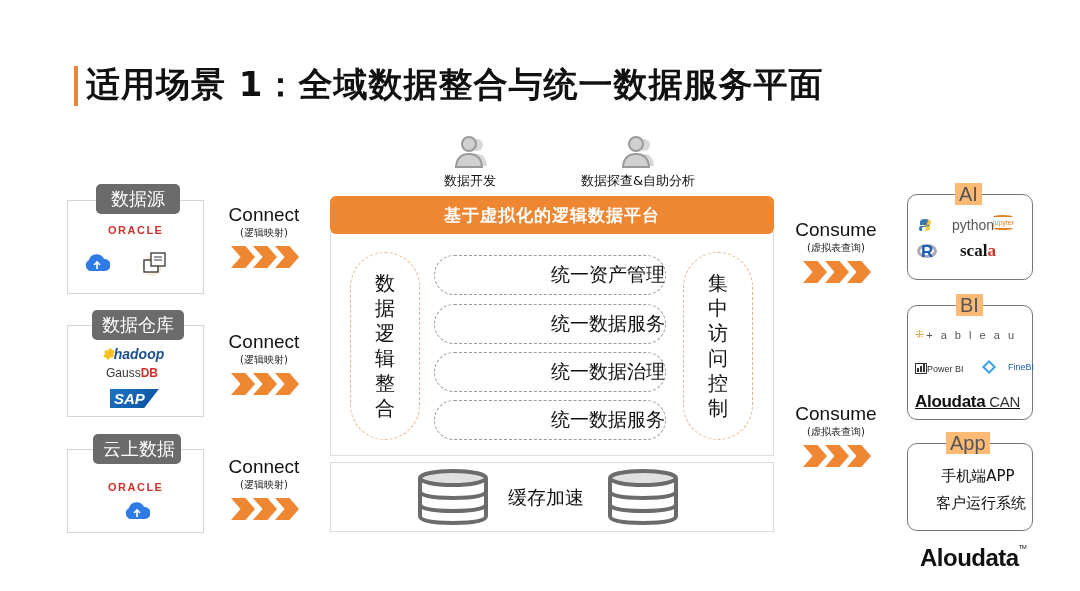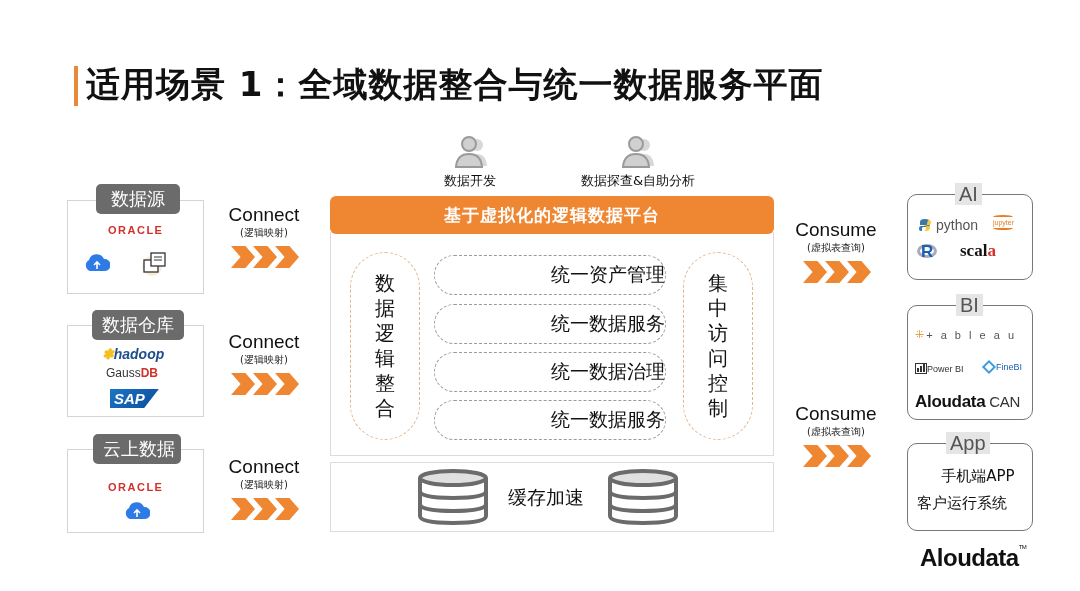--- a/index.html
+++ b/index.html
@@ -41,21 +41,21 @@
   .platform-body { left: 330px; top: 232px; width: 444px; height: 224px; border: 1px solid #dcdcdc; border-top: none; background: #fff; }
   .side-pill { border: 1.5px dashed #e3b48a; border-radius: 40px; display: flex; flex-direction: column; align-items: center; justify-content: center; }
   .side-pill span { font-size: 20px; line-height: 25px; color: #111; }
   .mid-pill { left: 434px; width: 232px; height: 40px; border: 1.5px dashed #9a9a9a; border-radius: 20px;
               text-align: right; line-height: 37px; font-size: 19px; color: #111; }
   .cache-box { left: 330px; top: 462px; width: 444px; height: 70px; border: 1px solid #dcdcdc; background: #fff; }
   .cache-label { left: 508px; top: 485px; font-size: 19px; color: #111; }
 
   
   .out-box { border: 1.5px solid #777; border-radius: 10px; background: #fff; }
-  .out-tag { background: #e5e5e5; color: #555; font-size: 20px; padding: 0 4px; line-height: 22px; font-family: "Liberation Sans", sans-serif; }
+  .out-tag { background: #fdba74; color: #555; font-size: 20px; padding: 0 4px; line-height: 22px; font-family: "Liberation Sans", sans-serif; }
   .py { font-size: 14px; color: #555; font-family: "Liberation Sans", sans-serif; }
   .scala { font-weight: bold; font-size: 17px; color: #111; font-family: Liberation Serif, serif; }
   .scala i { font-style: normal; color: #d2302b; }
   .rlogo { font-weight: bold; font-size: 17px; color: #1b5fb3; font-family: "Liberation Sans", sans-serif; }
   .jupyter { font-size: 7px; color: #e67e22; font-family: "Liberation Sans", sans-serif; }
   .tableau { font-size: 11px; color: #555; letter-spacing: 2.5px; font-family: "Liberation Sans", sans-serif; }
   .powerbi, .finebi { font-size: 9px; color: #333; font-family: "Liberation Sans", sans-serif; white-space: nowrap; }
   .finebi { color: #1b5fb3; }
   .alou { font-weight: bold; font-size: 17px; color: #111; font-family: "Liberation Sans", sans-serif; letter-spacing: -0.3px; white-space: nowrap; }
   .alou span { font-weight: normal; font-size: 15px; color: #333; }
@@ -195,21 +195,21 @@
   <div class="cn">(虚拟表查询)</div>
   <div class="chevrons">
       <i class="chev"></i>
       <i class="chev"></i>
       <i class="chev"></i>
     </div>
 </div>
 
 <div class="abs out-box" style="left:907px;top:194px;width:126px;height:86px;"></div>
 <div class="abs out-tag" style="left:955px;top:183px;">AI</div>
-<div class="abs" style="left:918px;top:217px;display:flex;align-items:center;gap:4px;">
+<div class="abs" style="left:918px;top:217px;display:flex;align-items:center;gap:20px;">
   <svg width="14" height="14" viewBox="0 0 14 14">
     <path d="M7 1 Q2 1 2 4 V7 H8 V8 H3 Q1 8 1 11 Q1 13 4 13 V10 Q4 9 6 9 H9 Q12 9 12 6 V4 Q12 1 7 1Z" fill="#3b77a8"></path>
     <path d="M7 13 Q12 13 12 10 V8 H6 V7 H11 Q13 7 13 4 Q13 2 10 2" fill="#f6c83b"></path>
   </svg>
   <span class="py">python</span>
 </div>
 <div class="abs jupyter" style="left:993px;top:215px;text-align:center;">
   <div style="width:20px;height:4px;border-top:2px solid #e67e22;border-radius:50% 50% 0 0;"></div>
   <div>jupyter</div>
   <div style="width:20px;height:4px;border-bottom:2px solid #e67e22;border-radius:0 0 50% 50%;"></div>
@@ -227,24 +227,24 @@
   <span class="tableau">+ a b l e a u</span>
 </div>
 <div class="abs" style="left:915px;top:363px;display:flex;align-items:center;">
   <span style="display:inline-flex;align-items:flex-end;gap:1px;border:1px solid #333;padding:1px;height:11px;">
     <i style="width:2px;height:4px;background:#333;"></i>
       <i style="width:2px;height:6px;background:#333;"></i>
       <i style="width:2px;height:8px;background:#333;"></i>
   </span>
   <span class="powerbi">Power BI</span>
 </div>
-<div class="abs" style="left:984px;top:362px;display:flex;align-items:center;gap:2px;">
+<div class="abs" style="left:984px;top:362px;display:flex;align-items:center;gap:14px;">
   <span style="display:inline-block;width:10px;height:10px;border:2px solid #3aa0e0;transform:rotate(45deg);"></span>
   <span class="finebi">FineBI</span>
 </div>
-<div class="abs alou" style="left:915px;top:392px;"><span style="font-weight:bold;font-size:17px;color:#111;">Aloudata</span><span> CAN</span></div>
+<div class="abs alou" style="left:915px;top:392px;text-decoration:underline;"><span style="font-weight:bold;font-size:17px;color:#111;">Aloudata</span><span> CAN</span></div>
 
 <div class="abs out-box" style="left:907px;top:443px;width:126px;height:88px;"></div>
 <div class="abs out-tag" style="left:946px;top:432px;">App</div>
 <div class="abs app-line" style="left:907px;top:467px;width:142px;">手机端APP</div>
-<div class="abs app-line" style="left:887px;top:494px;width:150px;">客户运行系统</div>
+<div class="abs app-line" style="left:906px;top:494px;width:150px;">客户运行系统</div>
 
 <div class="abs brand"><span>Aloudata</span><sup>TM</sup></div>
 
 </body></html>

